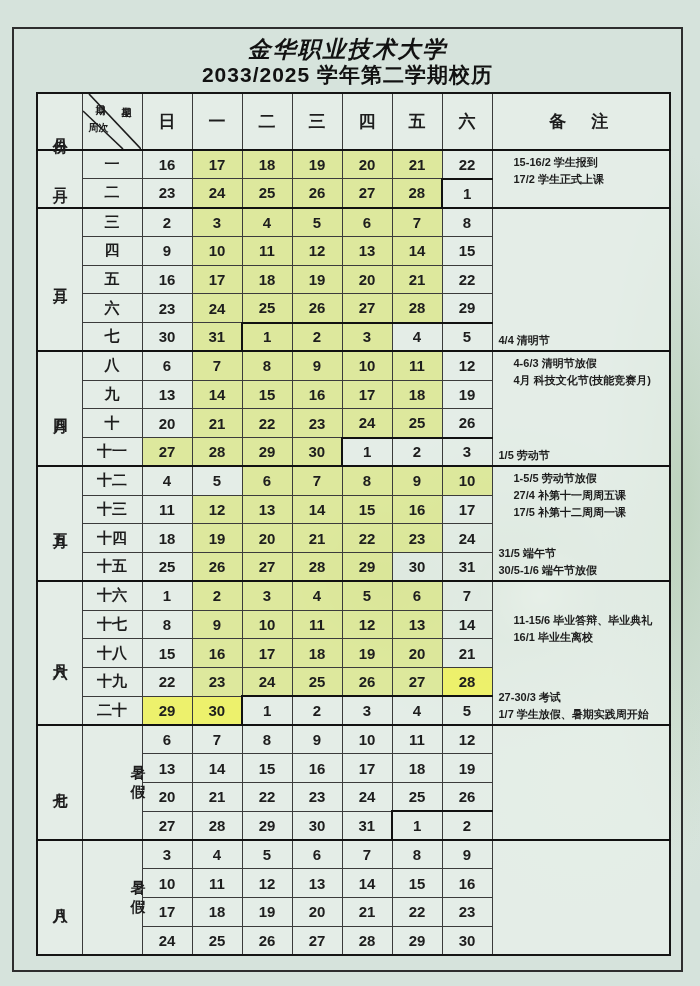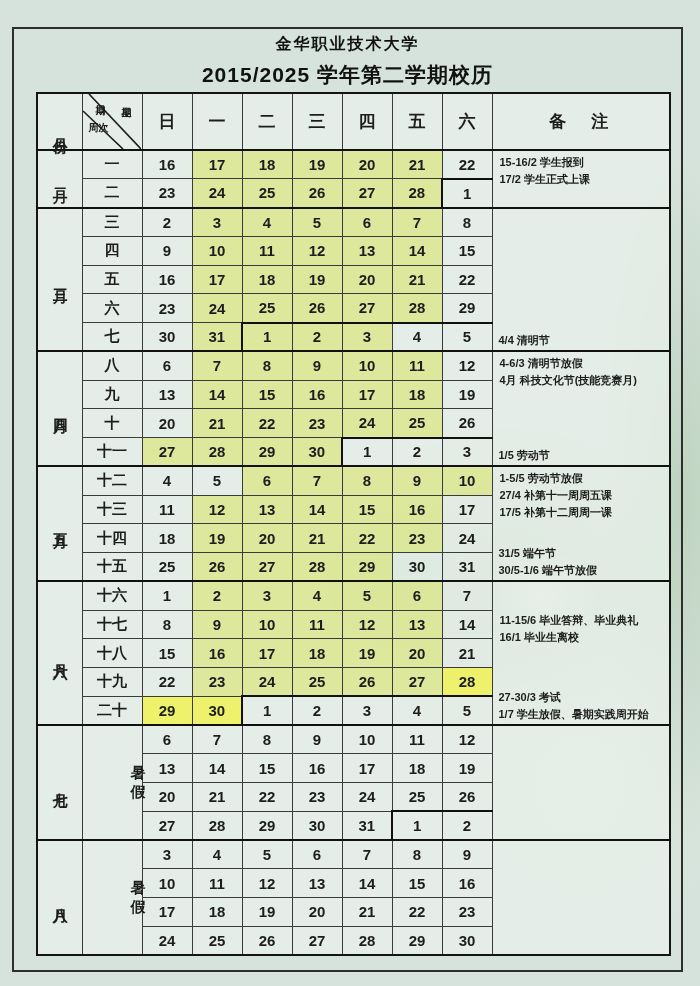--- a/index.html
+++ b/index.html
@@ -16,21 +16,21 @@
            background:radial-gradient(closest-side, rgba(165,195,160,0.5), rgba(165,195,160,0)); }
   .blob4 { left:300px; top:500px; width:160px; height:160px;
            background:radial-gradient(closest-side, rgba(120,160,110,0.35), rgba(120,160,110,0)); }
   .blob5 { left:480px; top:540px; width:120px; height:110px;
            background:radial-gradient(closest-side, rgba(235,242,230,0.9), rgba(235,242,230,0)); }
 
   .frame { position:absolute; left:12px; top:27px; width:671px; height:945px;
            border:2px solid #2e2e2e; box-sizing:border-box; }
 
   .title1 { position:absolute; left:0; top:5px; width:100%; text-align:center;
-            font-size:16px; font-weight:bold; color:#121212; letter-spacing:2px; }
+            font-size:23px; font-weight:bold; color:#121212; letter-spacing:2px;font-style:italic; }
   .title2 { position:absolute; left:0; top:32px; width:100%; text-align:center;
             font-size:21px; font-weight:bold; color:#121212; letter-spacing:1px; }
 
   table.cal { position:absolute; left:22px; top:63px; border-collapse:collapse; table-layout:fixed;
               width:633px; border:2px solid #151515; }
   .cal th, .cal td { border:1px solid #3b3b3b; text-align:center; padding:0; color:#1d1d1d;
                      background:rgba(230,239,233,0.82); overflow:visible; }
   .cal thead tr { height:55px; }
   .cal tbody tr { height:28.75px; }
 
@@ -51,39 +51,39 @@
   td.week-cell { font-size:15px; font-weight:bold; }
   td.vacation-cell { font-size:15px; font-weight:bold; letter-spacing:1px;padding-left:48px; }
   td.day-cell { font-size:15px; font-weight:bold; font-family:"Liberation Sans", sans-serif; }
 
   td.h1 { background:rgba(221,232,151,0.92); }
   td.h2 { background:rgba(238,241,101,0.95); }
   td.bt { border-top:2.5px solid #111; }
   td.bl { border-left:2.5px solid #111; }
   tr.sec-start > td { border-top:2.5px solid #111; }
 
-  td.remarks-cell { position:relative; text-align:left; vertical-align:top; padding:3px 3px 2px 7px;
+  td.remarks-cell { position:relative; text-align:left; vertical-align:top; padding:3px 3px 2px 21px;
                     font-size:11px; font-weight:bold; line-height:1.55; }
   .rem-line { white-space:normal; }
   .rem-bottom { position:absolute; left:6px; right:2px; bottom:1px; }
   tr.m-jun td.remarks-cell .rem-top { padding-top:27px; }
 </style>
 </head>
 <body>
 
 <div class="canvas">
   <div class="photo-blob blob1"></div>
   <div class="photo-blob blob2"></div>
   <div class="photo-blob blob3"></div>
   <div class="photo-blob blob4"></div>
   <div class="photo-blob blob5"></div>
 
   <div class="frame">
     <div class="title1">金华职业技术大学</div>
-    <div class="title2">2015/2025 学年第二学期校历</div>
+    <div class="title2">2033/2025 学年第二学期校历</div>
 
     <table class="cal">
       <colgroup>
         <col style="width:45px">
           <col style="width:60px">
         <col style="width:50px">
           <col style="width:50px">
           <col style="width:50px">
           <col style="width:50px">
         <col style="width:50px">

